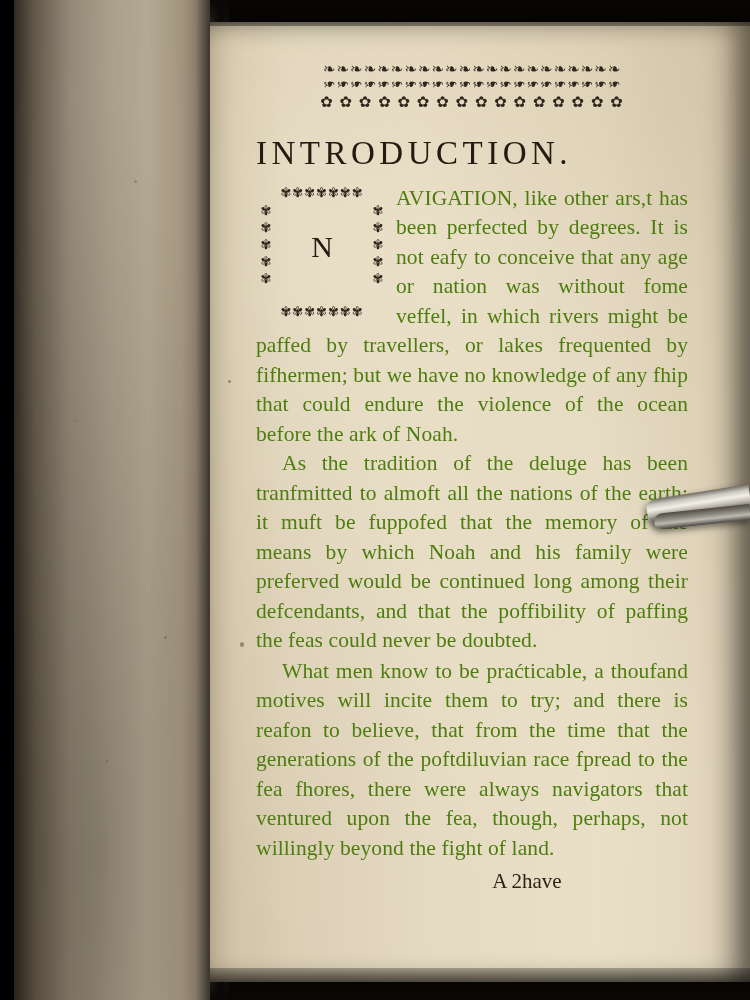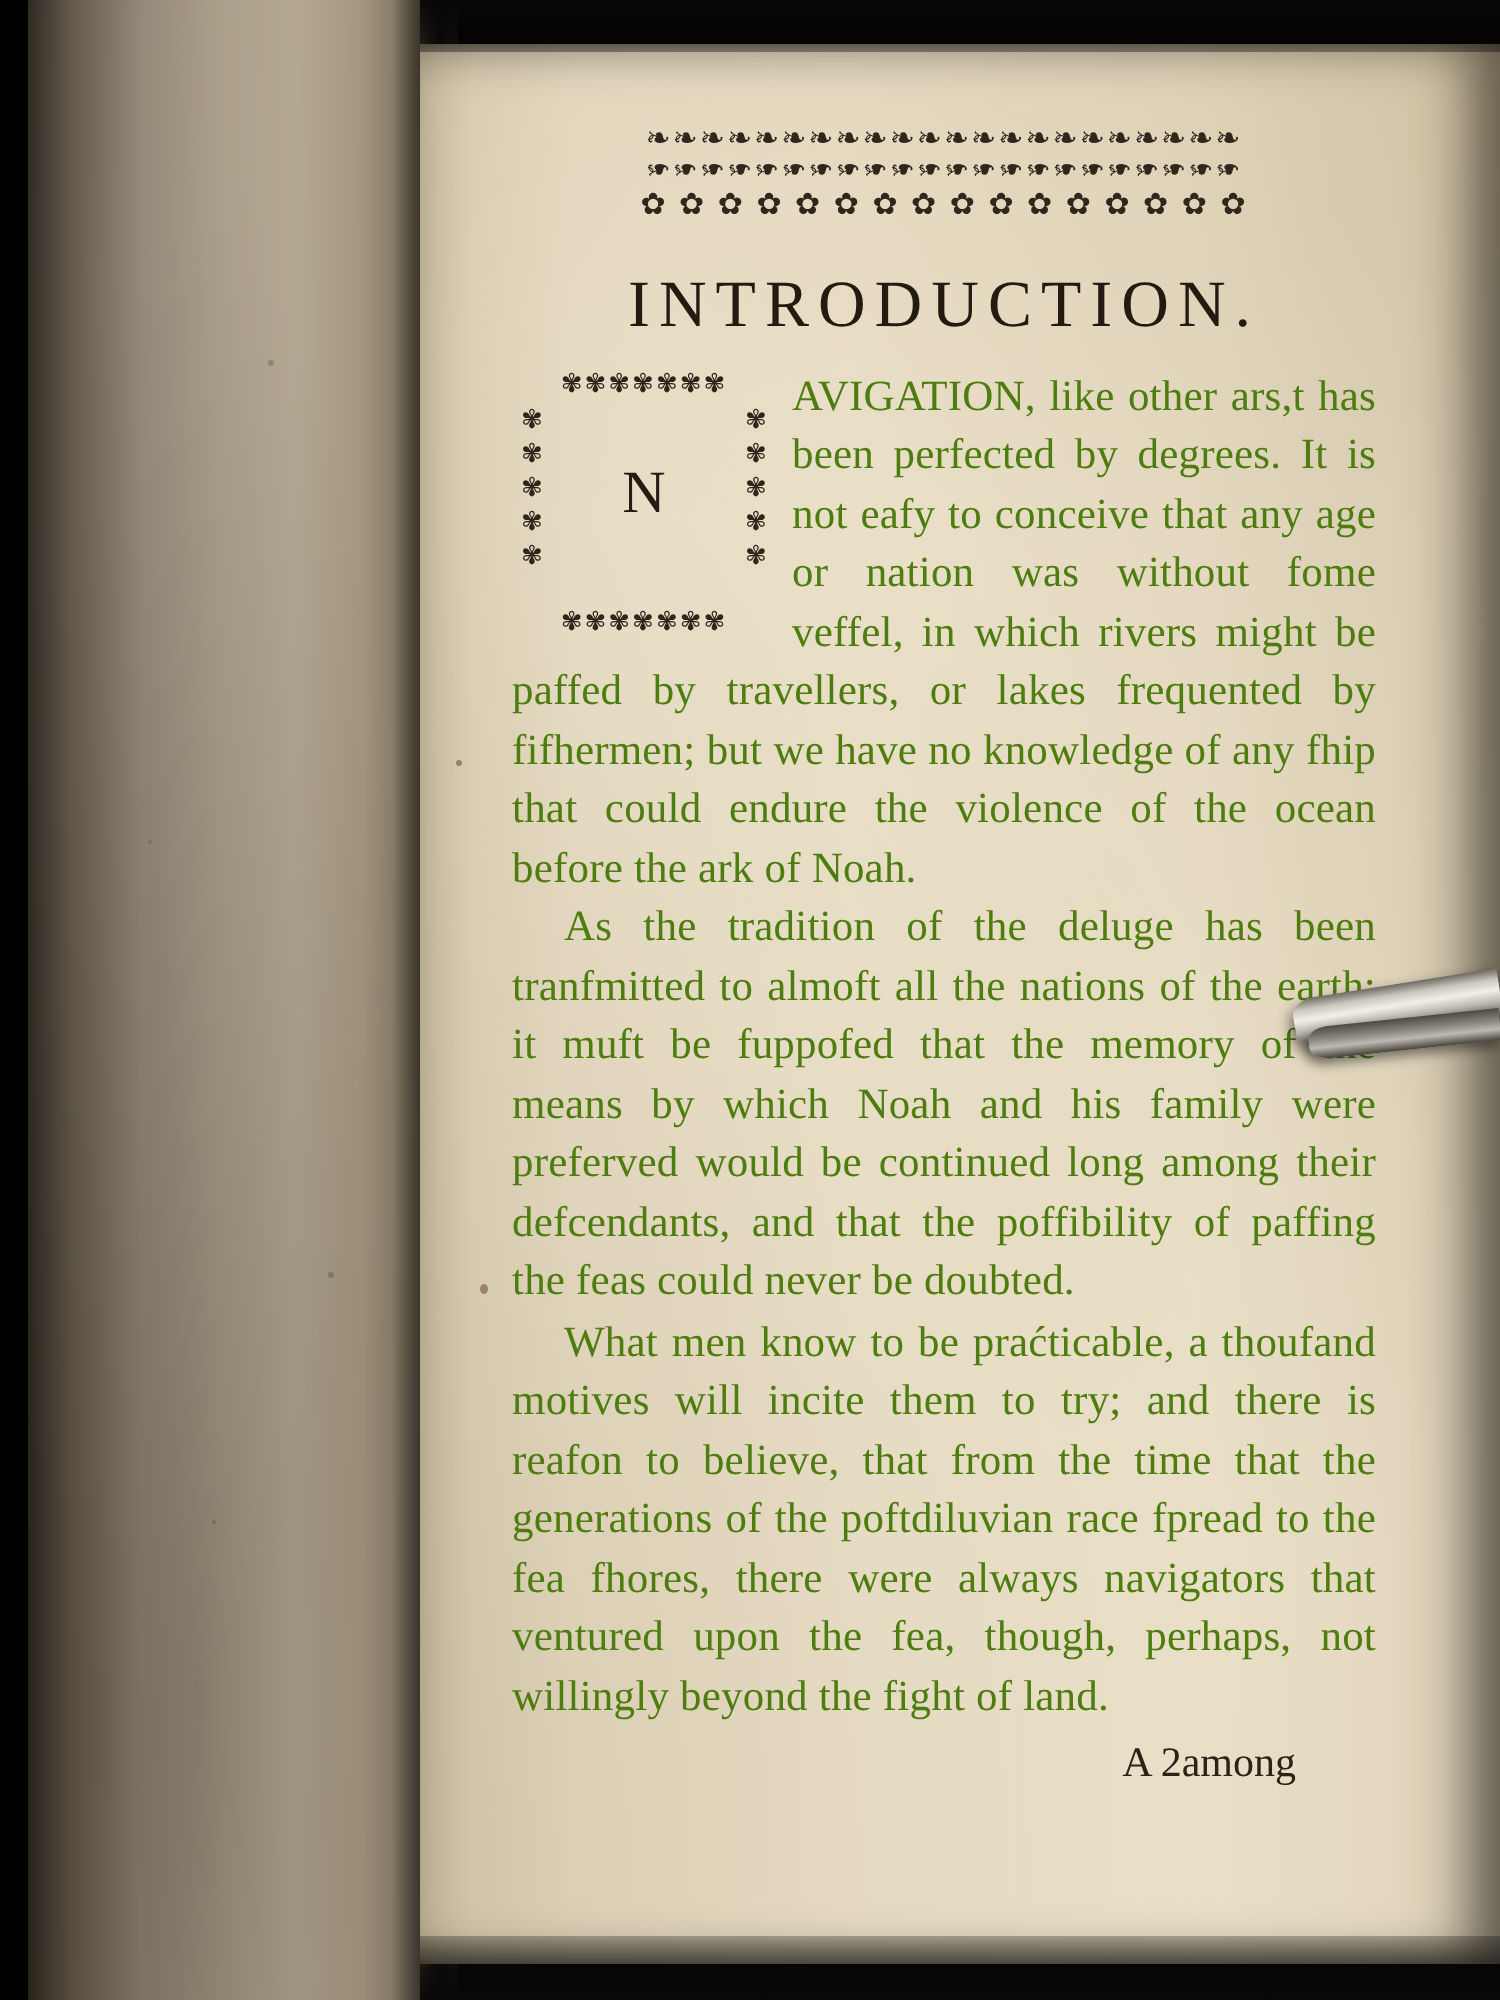--- a/index.html
+++ b/index.html
@@ -129,21 +129,21 @@
   }
   .orn-row1 { font-size: 15px; }
   .orn-row2 { font-size: 15px; transform: scaleY(-1); margin-top: 1px; }
   .orn-row3 { font-size: 15px; margin-top: 3px; }
 
   h1.title {
     font-family: "Liberation Serif", serif;
     font-weight: normal;
     font-size: 33px;
     letter-spacing: 4.5px;
-    text-align: center;
+    text-align: left;
     margin: 26px 0 10px 0;
     color: #231b12;
   }
 
   
   .dropcap-wrap {
     position: relative;
     overflow: hidden;
   }
   .dropcap {
@@ -199,21 +199,21 @@
     letter-spacing: 0.1px;
   }
   p.body.indent { text-indent: 26px; }
   p.first { margin-top: 2px; }
   p.body + p.body { margin-top: 1px; }
 
   .sig-line {
     margin-top: 6px;
     font-size: 21px;
     display: flex;
-    justify-content: flex-end;
+    justify-content: center;
     padding: 0 40px 0 150px;
     color: #2b2218;
   }
 
   
   .blot {
     position: absolute;
     background: #6a4a2a;
     border-radius: 50%;
     opacity: 0.55;
@@ -304,21 +304,21 @@
         <div class="letter">N</div>
       </div>
       <p class="body first">AVIGATION, like other ars,t has been perfected by degrees. It is not eafy to conceive that any age or nation was without fome veffel, in which rivers might be paffed by travellers, or lakes frequented by fifhermen; but we have no knowledge of any fhip that could endure the violence of the ocean before the ark of Noah.</p>
     </div>
 
     <p class="body indent">As the tradition of the deluge has been tranfmitted to almoft all the nations of the earth; it muft be fuppofed that the memory of the means by which Noah and his family were preferved would be continued long among their defcendants, and that the poffibility of paffing the feas could never be doubted.</p>
     <p class="body indent">What men know to be praćticable, a thoufand motives will incite them to try; and there is reafon to believe, that from the time that the generations of the poftdiluvian race fpread to the fea fhores, there were always navigators that ventured upon the fea, though, perhaps, not willingly beyond the fight of land.</p>
 
     <div class="sig-line">
       <span>A 2</span>
-      <span>among</span>
+      <span>have</span>
     </div>
 
     <div class="blot" style="left:-16px; top:580px; width:4px; height:5px;"></div>
     <div class="blot" style="left:-28px; top:318px; width:3px; height:3px;"></div>
   </div>
 
   <div class="clip">
     <div class="blade"></div>
     <div class="blade2"></div>
   </div>

